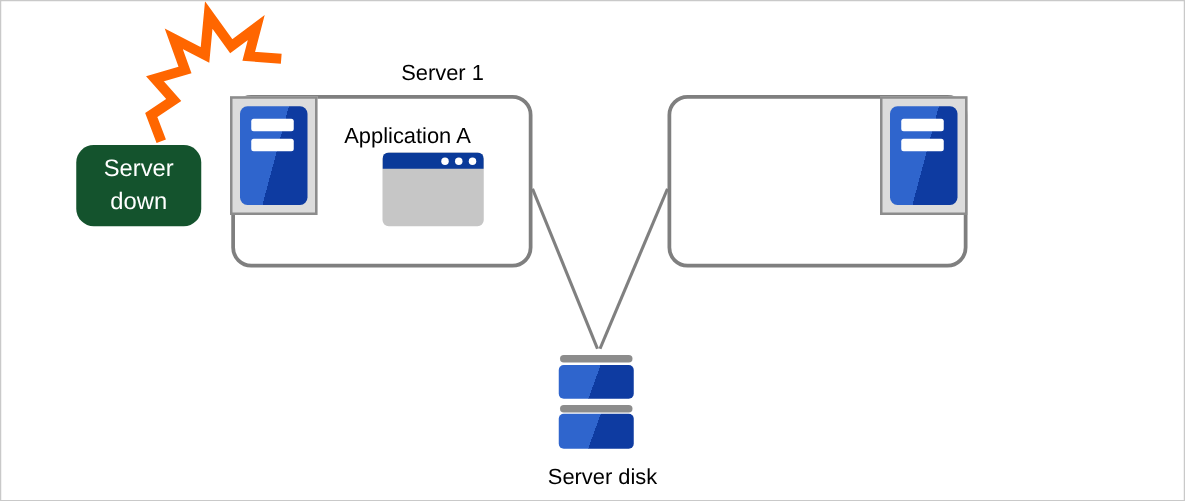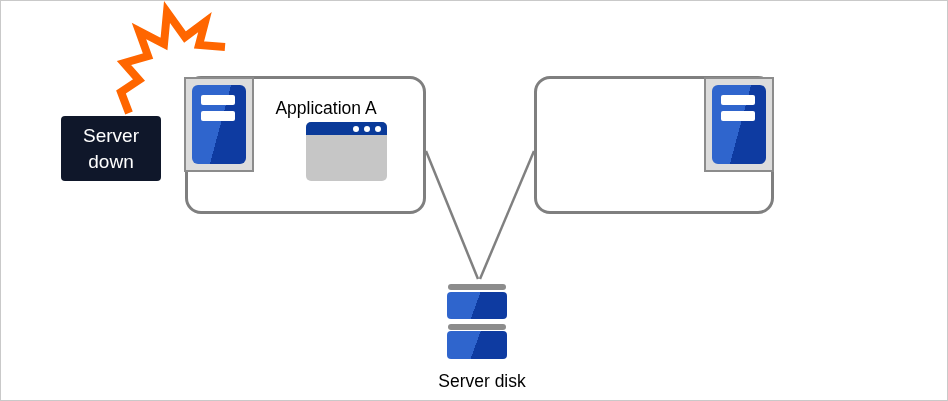--- a/index.html
+++ b/index.html
@@ -11,21 +11,21 @@
   .overlay { position:absolute; left:0; top:0; width:948px; height:401px; }
 
   .label { position:absolute; font-size:17.5px; text-align:center; width:160px; }
   .label-server1 { left:273px; top:47px; }
   .label-server2 { left:535px; top:47px; }
   .label-app     { left:245px; top:97px; }
   .label-disk    { left:401px; top:370px; }
 
   .badge {
     position:absolute; left:60px; top:115px; width:100px; height:65px;
-    background:#0f172a; border-radius:4px; color:#fff; font-size:19px;
+    background:#14532d; border-radius:14px; color:#fff; font-size:19px;
     line-height:26px; display:flex; align-items:center; justify-content:center;
     text-align:center; white-space:pre-line;
   }
 
   .server-box {
     position:absolute; top:75px; height:138px; box-sizing:border-box;
     border:3px solid #7f7f7f; border-radius:16px; background:#fff;
   }
   .server1-box { left:184px; width:241px; }
   .server2-box { left:533px; width:240px; }
@@ -78,20 +78,21 @@
 
   <svg class="overlay" viewBox="0 0 948 401" xmlns="http://www.w3.org/2000/svg">
     <line x1="425" y1="150" x2="477" y2="278" stroke-width="2.5" fill="none" stroke="#808080"></line>
     <line x1="533" y1="150" x2="479" y2="278" stroke-width="2.5" fill="none" stroke="#808080"></line>
     <polyline points="128,112 120,91 138,79 123,62 147,55 138,30 163,43 166,11 184,36 204,21 198,44 224,46" fill="none" stroke-width="8" stroke-linejoin="miter" stroke-miterlimit="6" stroke="#ff6600"></polyline>
   </svg>
 
   <div class="badge">Server
 down</div>
 
+  <div class="label label-server1">Server 1</div>
 
   <div class="server-box server1-box"></div>
   <div class="server-box server2-box"></div>
 
   <div class="icon-frame frame1">
     <div class="tower">
       <div class="bar bar1"></div>
       <div class="bar bar2"></div>
     </div>
   </div>

